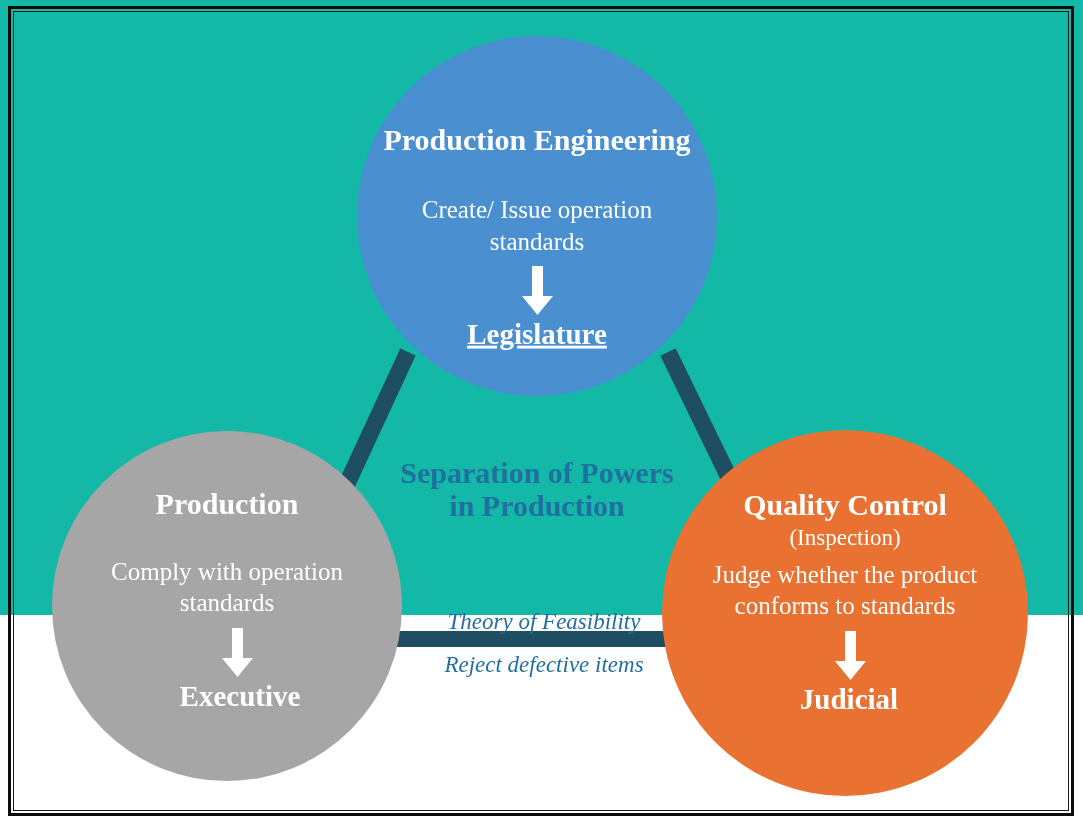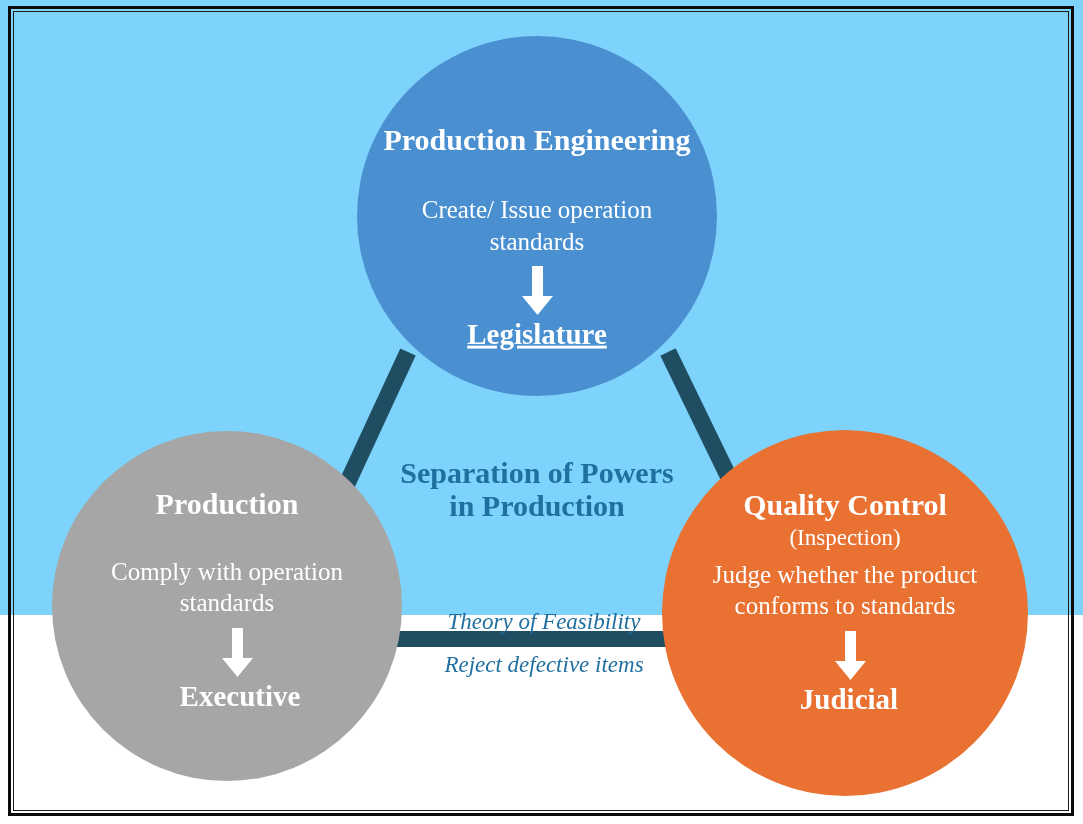--- a/index.html
+++ b/index.html
@@ -12,21 +12,21 @@
     height: 824px;
     font-family: "Liberation Serif", "DejaVu Serif", serif;
     overflow: hidden;
   }
   #diagram-frame {
     position: absolute;
     left: 0;
     top: 0;
     width: 1083px;
     height: 615px;
-    background: #7dd3fc;
+    background: #14b8a6;
     box-sizing: border-box;
     text-align: right;
   }
   .frame-border-outer {
     position: absolute;
     left: 8px;
     top: 6px;
     width: 1066px;
     height: 810px;
     border: 3px solid #0b0b0b;

